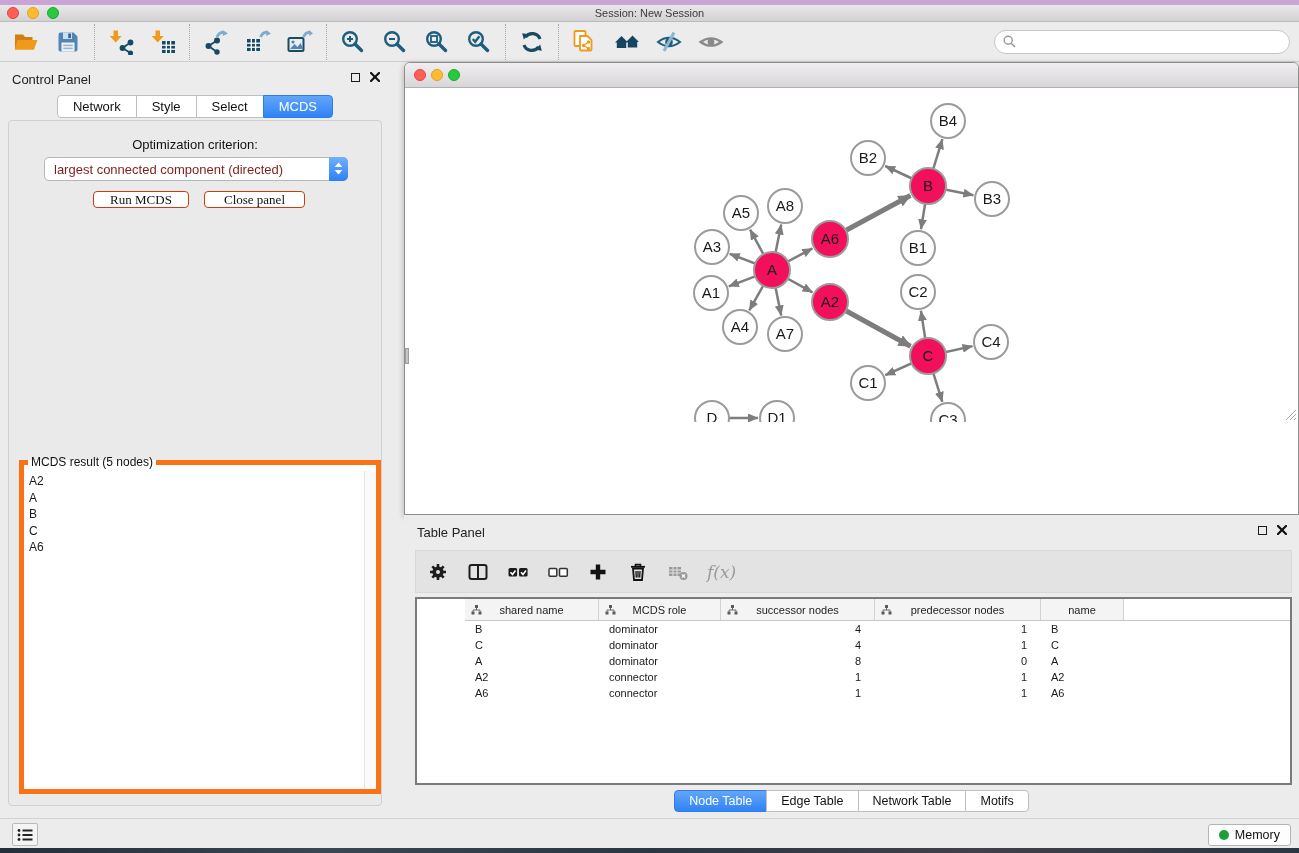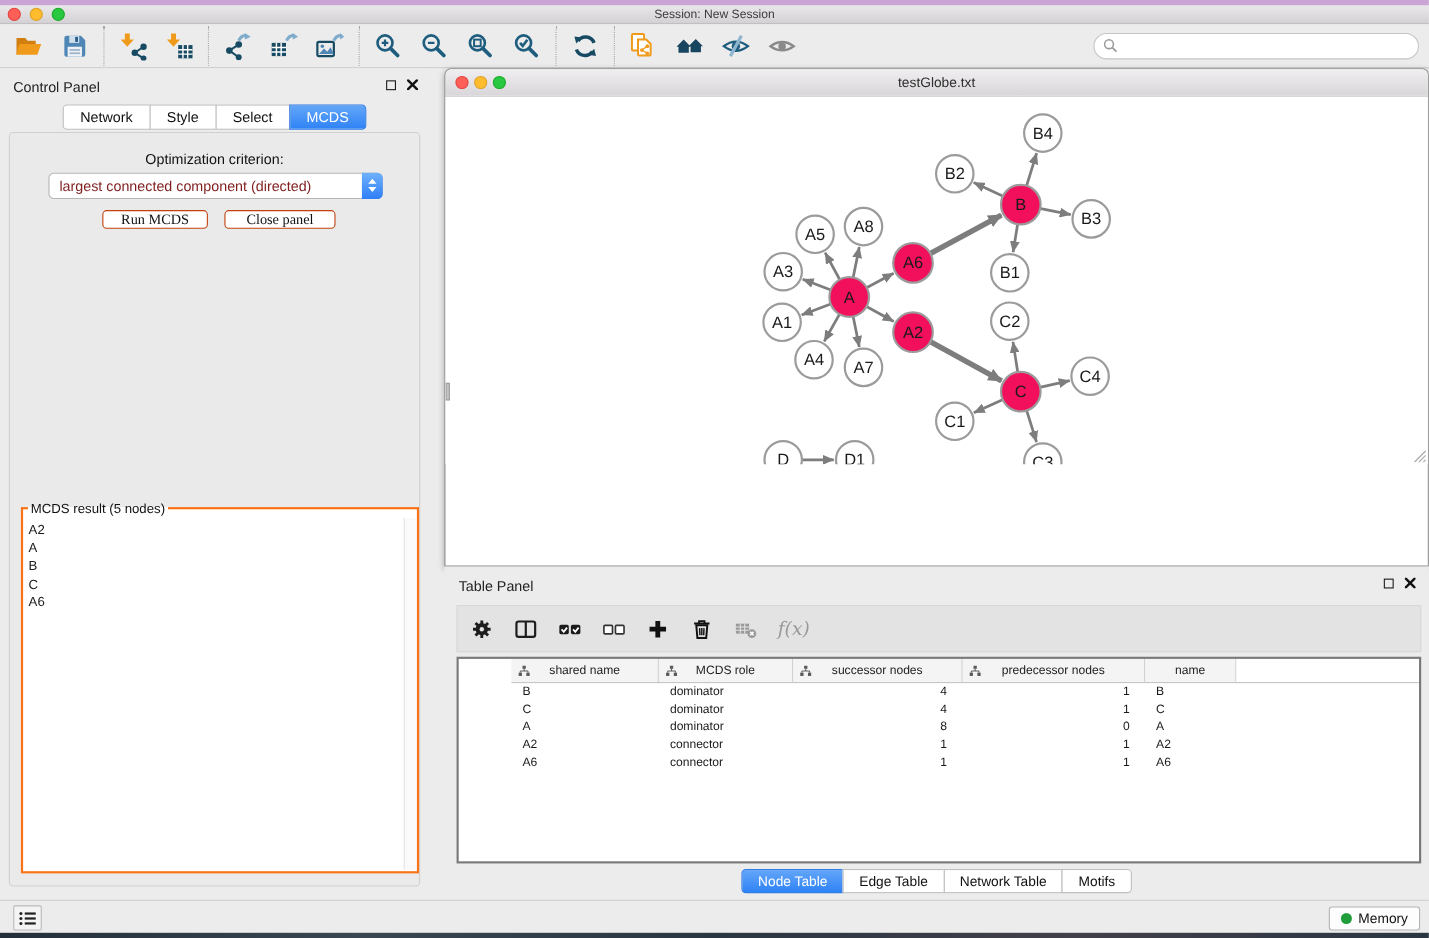--- a/index.html
+++ b/index.html
@@ -53,21 +53,21 @@
   .dropdown { position:absolute; left:35px; top:36px; width:304px; height:24px; background:#fff;
     border:1px solid #b6b6b6; border-radius:5px; display:flex; align-items:center; }
   .dd-text { flex:1; font-size:13px; padding-left:9px; color:#7f1d1d; white-space:nowrap; overflow:hidden; }
   .dd-step { width:19px; height:24px; margin:-1px -1px 0 0; border-radius:0 5px 5px 0;
     background:linear-gradient(#6fb1fb,#2e7ef6); display:flex; align-items:center; justify-content:center; }
   .btn { position:absolute; top:70px; height:17px; background:#fff; border:1px solid #c2410c;
     border-radius:4px; font-size:13px; color:#111; display:flex; align-items:center; justify-content:center;font-family:Liberation Serif, serif; }
   .btn-run { left:84px; width:96px; }
   .btn-close { left:195px; width:101px; }
   .result-fs { position:absolute; left:10px; top:334px; width:362px; height:339px;
-    border:2px solid #f97316; background:#fff; padding:0; }
+    border:5px solid #f97316; background:#fff; padding:0; }
   .result-fs legend { font-size:12px; color:#111; margin-left:4px; padding:0 3px; }
   .result-list { position:absolute; left:1px; right:1px; top:2px; bottom:1px; background:#fff;
     font-size:12px; line-height:16.5px; padding:2px 0 0 4px; overflow:hidden; }
   .result-item { height:16.5px; }
   .result-scroll { position:absolute; right:1px; top:2px; bottom:1px; width:11px; background:#fafafa;
     border-left:1px solid #e4e4e4; }
 
   
   .net-win { position:absolute; left:404px; top:62px; width:895px; height:453px; background:#fff;
     border:1px solid #8e8e8e; border-radius:6px 6px 0 0; box-shadow:0 2px 6px rgba(0,0,0,.28); }
@@ -351,21 +351,20 @@
   </div>
 </div>
 
 <div class="net-win">
   <div class="net-titlebar">
     <div class="lights" style="padding-left:9px; gap:5px;">
       <span class="light l-red"></span>
       <span class="light l-yel"></span>
       <span class="light l-grn"></span>
     </div>
-    <div class="net-title">testGlobe.txt</div>
   </div>
   <div class="net-canvas">
     <svg id="graph-svg" width="893" height="426">
         <defs>
           <marker id="arr" markerUnits="userSpaceOnUse" markerWidth="11" markerHeight="9" refX="10" refY="4.5" orient="auto">
             <path d="M0,0 L10.5,4.5 L0,9 Z" fill="#7D7D7D"></path>
           </marker>
           <marker id="arrT" markerUnits="userSpaceOnUse" markerWidth="14" markerHeight="12" refX="12" refY="6" orient="auto">
             <path d="M0,0 L13,6 L0,12 Z" fill="#7D7D7D"></path>
           </marker>

